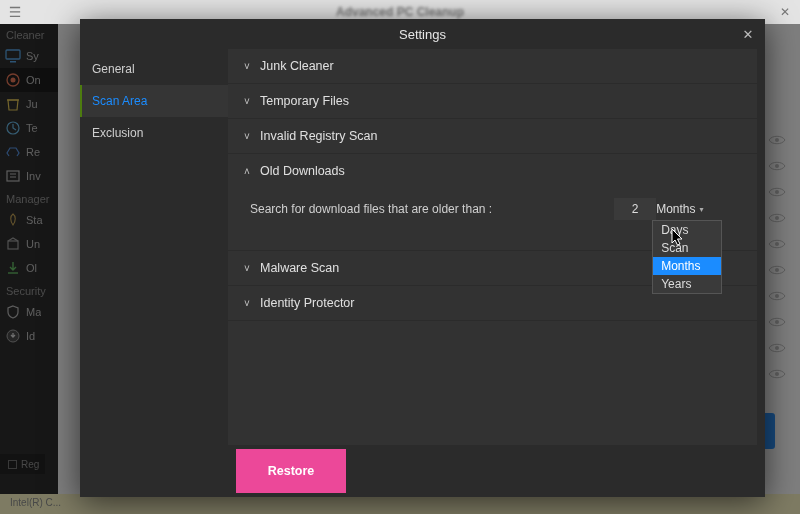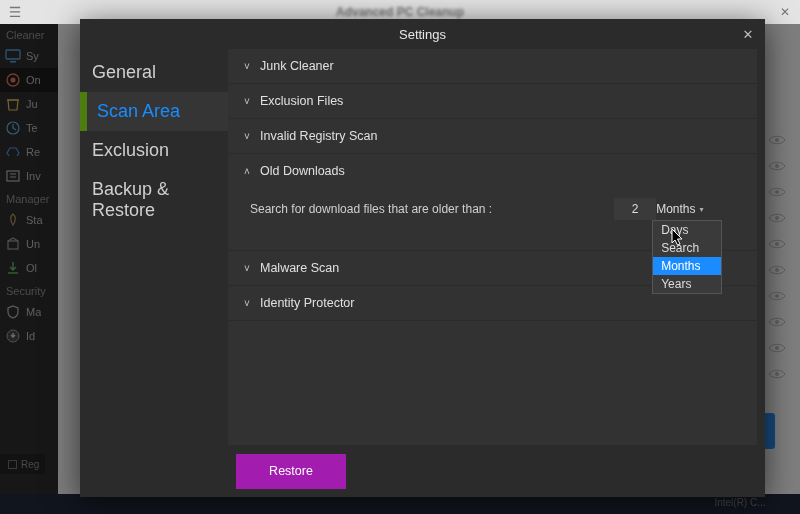--- a/index.html
+++ b/index.html
@@ -32,22 +32,22 @@
   .eye { width: 18px; height: 12px; }
   .eye svg { width: 100%; height: 100%; }
   .bottom-blur-btn {
     position: absolute; right: 25px; bottom: 65px;
     width: 30px; height: 36px; background: #1b8cff; border-radius: 3px;
     display: flex; align-items: center; justify-content: center; color: #fff;
     font-size: 14px;
   }
   .footer-bg {
     position: absolute; left: 0; bottom: 0; width: 800px; height: 20px;
-    background: #0f172a; color: #888; font-size: 10px; padding: 3px 10px;
-    display: flex; justify-content: flex-end;
+    background: #fef9c3; color: #888; font-size: 10px; padding: 3px 10px;
+    display: flex; justify-content: space-between; gap: 30px;
   }
   .footer-bg span:last-child { font-style: italic; font-weight: bold; filter: blur(.5px); margin-top: 20px;}
   .reg-row {
     position: absolute; left: 0; bottom: 40px; width: 45px; height: 20px;
     background: #111; color: #888; font-size: 10px; display: flex; align-items: center;
     gap: 4px; padding-left: 8px;
   }
   .reg-row .chk { width: 9px; height: 9px; border: 1px solid #666; }
 
   
@@ -67,23 +67,23 @@
   }
   .modal-close {
     position: absolute; right: 8px; top: 6px; width: 18px; height: 18px;
     display: flex; align-items: center; justify-content: center; color: #bbb; cursor: pointer;
   }
   .modal-body { flex: 1; display: flex; }
   .nav {
     width: 148px; padding-top: 4px; background: #2b2b2b;
   }
   .nav-item {
-    padding: 9px 12px; font-size: 18px; color: #cfcfcf; cursor: pointer;
-  }
-  .nav-item.sel { background: #353535; color: #1b8cff; border-left: 7px solid #4d7c0f; padding-left: 10px; }
+    padding: 9px 12px; font-size: 12px; color: #cfcfcf; cursor: pointer;
+  }
+  .nav-item.sel { background: #353535; color: #1b8cff; border-left: 2px solid #4d7c0f; padding-left: 10px; }
   .content {
     flex: 1; padding: 0 0 0 6px; position: relative;
   }
   .panel-area {
     position: absolute; left: 0; right: 8px; top: 0; bottom: 52px;
     background: #323232; overflow: visible;
   }
   .acc {
     border-bottom: 1px solid #2b2b2b;
   }
@@ -113,23 +113,23 @@
   .unit-opt { padding: 2px 8px; color: #ddd; font-size: 12px; cursor: pointer; }
   .unit-opt.sel { background: #1b8cff; color: #fff; }
   .cursor-img {
     position: absolute; width: 14px; height: 20px; z-index: 100; pointer-events: none;
   }
   .modal-foot {
     position: absolute; left: 0; right: 8px; bottom: 6px; height: 40px;
     display: flex; align-items: center; justify-content: space-between; padding: 0 8px;
   }
   .btn {
-    min-width: 110px; height: 35px; background: #a21caf; color: #fff;
+    min-width: 110px; height: 44px; background: #ec4899; color: #fff;
     border: none; font-size: 12.5px; cursor: pointer;
-    display: flex; align-items: center; justify-content: center;
+    display: flex; align-items: center; justify-content: center; font-weight: bold;
   }
   svg { display: block; }
 </style>
 </head>
 <body>
 
 <div class="app-bg">
   <div class="titlebar">
     <div class="menu-icon">☰</div>
     <div class="title">Advanced PC Cleanup</div>
@@ -323,36 +323,35 @@
 <div class="modal">
   <div class="modal-head">
     <span>Settings</span>
     <div class="modal-close">✕</div>
   </div>
   <div class="modal-body">
     <div class="nav">
       <div class="nav-item">General</div>
       <div class="nav-item sel">Scan Area</div>
       <div class="nav-item">Exclusion</div>
-      <div class="nav-item">Backup &amp; Restore</div>
     </div>
     <div class="content">
       <div class="panel-area">
 
         <div class="acc">
           <div class="acc-head">
             <span class="chev">˅</span>
             <span>Junk Cleaner</span>
           </div>
         </div>
 
         <div class="acc">
           <div class="acc-head">
             <span class="chev">˅</span>
-            <span>Exclusion Files</span>
+            <span>Temporary Files</span>
           </div>
         </div>
 
         <div class="acc">
           <div class="acc-head">
             <span class="chev">˅</span>
             <span>Invalid Registry Scan</span>
           </div>
         </div>
 
@@ -364,21 +363,21 @@
           <div class="acc-body">
             <span class="desc">Search for download files that are older than :</span>
             <input class="num-in" value="2" style="">
             <div class="unit-sel">
               <div class="unit-disp">
                 <span>Months</span>
                 <span class="caret">▾</span>
               </div>
               <div class="unit-drop">
                 <div class="unit-opt">Days</div>
-                <div class="unit-opt">Search</div>
+                <div class="unit-opt">Scan</div>
                 <div class="unit-opt sel">Months</div>
                 <div class="unit-opt">Years</div>
               </div>
             </div>
           </div>
         </div>
 
         <div class="acc">
           <div class="acc-head">
             <span class="chev">˅</span>

